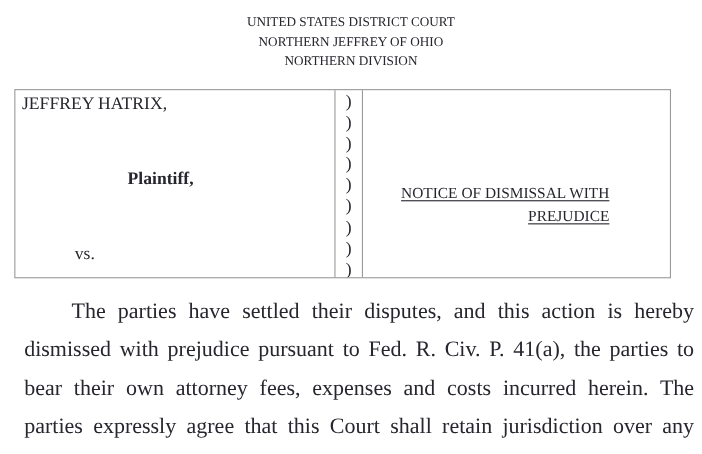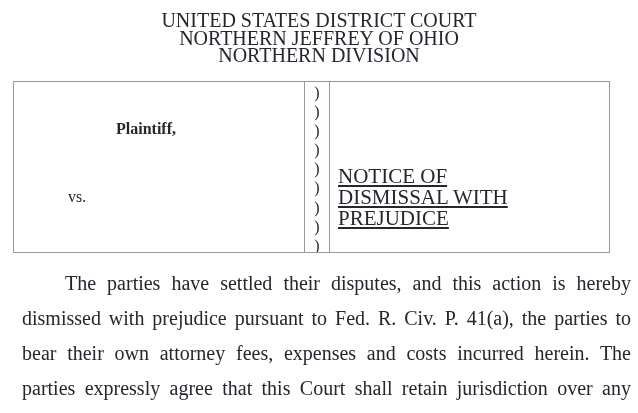--- a/index.html
+++ b/index.html
@@ -21,21 +21,21 @@
     background: var(--bg);
     overflow: hidden;
   }
   
   .court-header {
     position: absolute;
     top: 12px;
     left: 0;
     width: 100%;
     text-align: center;
-    font-size: 20px;
+    font-size: 12px;
     line-height: 17.5px;
   }
   
   .caption-table {
     position: absolute;
     top: 81px;
     left: 13px;
     width: 597px;
     height: 172px;
     border: 1px solid var(--border);
@@ -58,22 +58,23 @@
     border-right: 1px solid var(--border);
     text-align: center;
     font-size: 16px;
     line-height: 19.1px;
     padding-top: 1px;
     overflow: hidden;
   }
   .caption-right {
     flex: 1;
     padding: 0 8px;
-    font-size: 21px;
+    font-size: 14px;
     overflow: hidden;
+    text-align: right;
   }
   .notice-title {
     margin-top: 84px;
     max-width: 216px;
     line-height: 21px;
     text-decoration: underline;
     text-underline-offset: 2px;
   }
   
   .body-paragraph {
@@ -94,20 +95,21 @@
 
   <div class="court-header">
     <div>UNITED STATES DISTRICT COURT</div>
     <div>NORTHERN JEFFREY OF OHIO</div>
     <div>NORTHERN DIVISION</div>
   </div>
 
   <div class="caption-table">
     <div class="caption-left">
       <div class="caption-left-inner">
+        <div>JEFFREY HATRIX,</div>
         <div>&nbsp;</div>
         <div class="indent-designation">Plaintiff,</div>
         <div>&nbsp;</div>
         <div class="indent-versus">vs.</div>
         <div>&nbsp;</div>
 
       </div>
     </div>
     <div class="caption-sep">
         <div>)</div>

